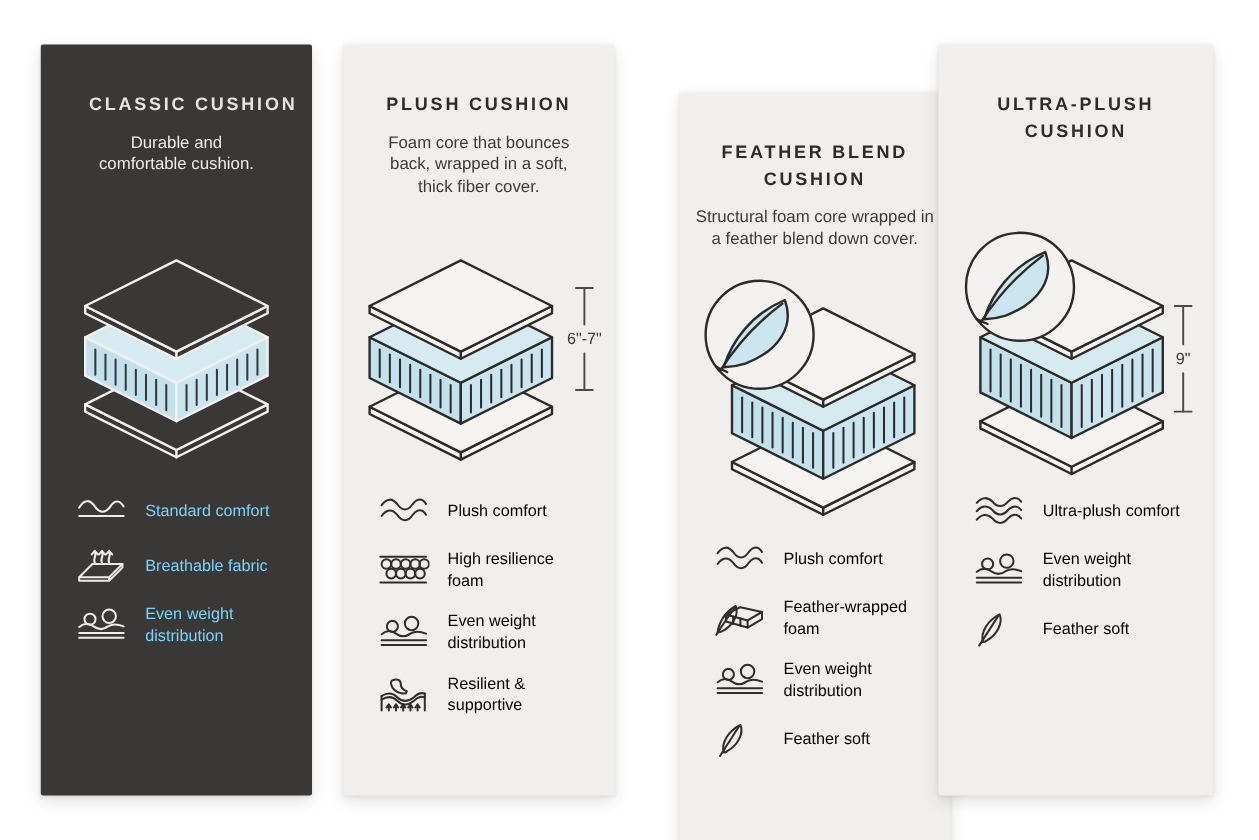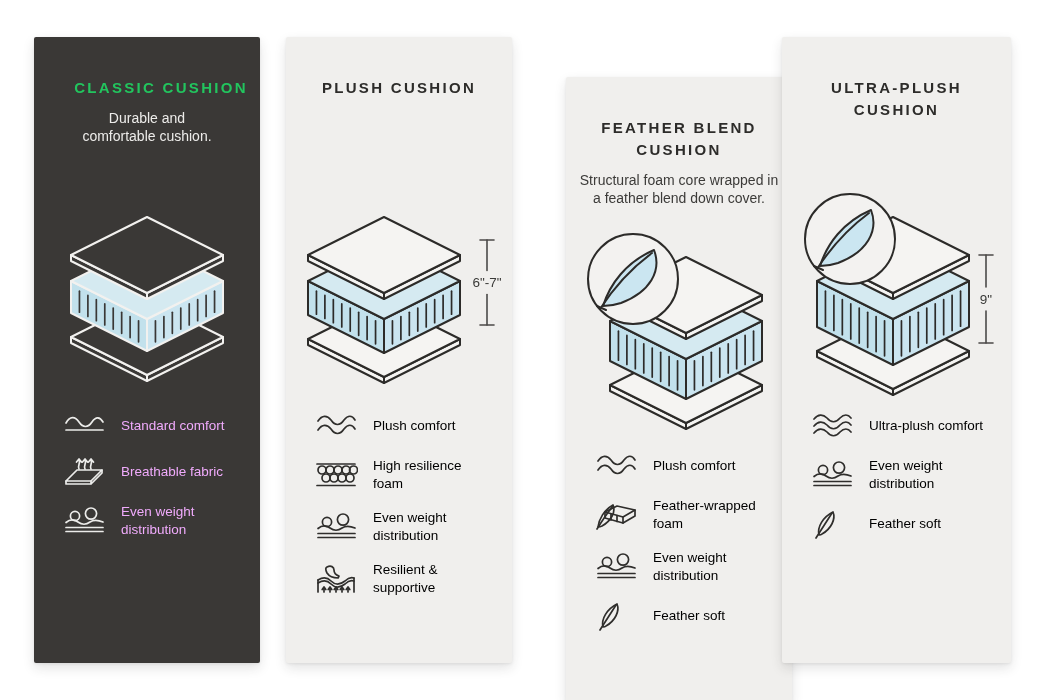--- a/index.html
+++ b/index.html
@@ -7,33 +7,33 @@
   .board{position:relative;width:1049px;height:700px;background:#ffffff;}
   .panel{position:absolute;top:37px;height:626px;border-radius:2px;
          box-shadow:0 5px 12px rgba(40,40,40,.13),0 1px 3px rgba(0,0,0,.07);}
   .panel.classic{left:34px;width:226px;background:#3a3836;color:#ffffff;}
   .panel.plush{left:286px;width:226px;background:#f0efed;color:#2d2c2a;}
   .panel.feather{left:566px;width:226px;background:#f0efed;color:#2d2c2a;margin-top:40px;}
   .panel.ultra{left:782px;width:229px;background:#f0efed;color:#2d2c2a;}
   .head{position:absolute;top:40px;left:0;right:0;text-align:center;}
   .title{margin:0;font-size:15px;font-weight:700;letter-spacing:2.3px;line-height:1.45;
          white-space:pre-line;}
-  .panel.classic .title{color:#22c55e;padding-left:28px;}
+  .panel.classic .title{color:#e5e5e5;padding-left:28px;}
   .desc{margin:10px 6px 0 6px;font-size:14px;line-height:1.33;white-space:pre-line;color:#3c3b39;}
   .panel.classic .desc{color:#edecea;}
   .illo{position:absolute;top:158px;left:0;right:0;height:205px;display:flex;justify-content:center;}
   .cushion{width:226px;height:205px;overflow:visible;display:block;}
   .cushion text{font-family:"Liberation Sans",sans-serif;}
   .features{position:absolute;top:374px;left:28px;right:12px;margin:0;padding:0;list-style:none;}
   .feat{display:flex;align-items:center;gap:15px;margin-bottom:16px;}
   .fi{width:44px;height:30px;flex:none;stroke:currentColor;fill:none;
       stroke-width:1.7;stroke-linecap:round;stroke-linejoin:round;color:#2f2e2c;}
   .panel.classic .fi{color:#ececea;}
   .fl{font-size:13.5px;line-height:1.33;white-space:pre-line;color:#000000;}
-  .panel.classic .fl{color:#f0abfc;}
+  .panel.classic .fl{color:#7dd3fc;}
   .icon-defs{position:absolute;width:0;height:0;overflow:hidden;}
 </style>
 </head>
 <body>
 
 <svg class="icon-defs" aria-hidden="true">
   <defs>
     <symbol id="ic-wave1" viewBox="0 0 44 30">
       <path d="M4,12 C8,5 13,5 17,11 C21,17 26,17 30,11 C34,5 38,6 41,11"></path>
       <path d="M4,19 H41"></path>
@@ -172,20 +172,23 @@
           </svg>
         <span class="fl">Even weight
 distribution</span>
       </li>
     </ul>
   </section>
 
   <section class="panel plush">
     <header class="head">
       <h2 class="title">PLUSH CUSHION</h2>
+      <p class="desc">Foam core that bounces
+back, wrapped in a soft,
+thick fiber cover.</p>
     </header>
     <div class="illo">
       <svg class="cushion" viewBox="0 0 226 205">
           <polygon points="22,144 98,182 174,144 174,150 98,188 22,150" fill="#f5f4f2" stroke="#2c2b29" stroke-width="2" stroke-linejoin="round"></polygon>
           <line x1="98" y1="182" x2="98" y2="188" stroke="#2c2b29" stroke-width="2" stroke-linecap="round"></line>
           <polygon points="98,106 174,144 98,182 22,144" fill="#f5f4f2" stroke="#2c2b29" stroke-width="2" stroke-linejoin="round"></polygon>
           <polygon points="22,86 98,124 98,158 22,120" fill="#c2e1ec" stroke="#2c2b29" stroke-width="2" stroke-linejoin="round"></polygon>
           <polygon points="98,124 174,86 174,120 98,158" fill="#cbe5f0" stroke="#2c2b29" stroke-width="2" stroke-linejoin="round"></polygon>
           <polygon points="98,48 174,86 98,124 22,86" fill="#d5eaf1" stroke="#2c2b29" stroke-width="2" stroke-linejoin="round"></polygon>
           <line x1="30.444444444444443" y1="96.22222222222223" x2="30.444444444444443" y2="119.22222222222223" stroke="#2c2b29" stroke-width="1.7" stroke-linecap="round"></line>

